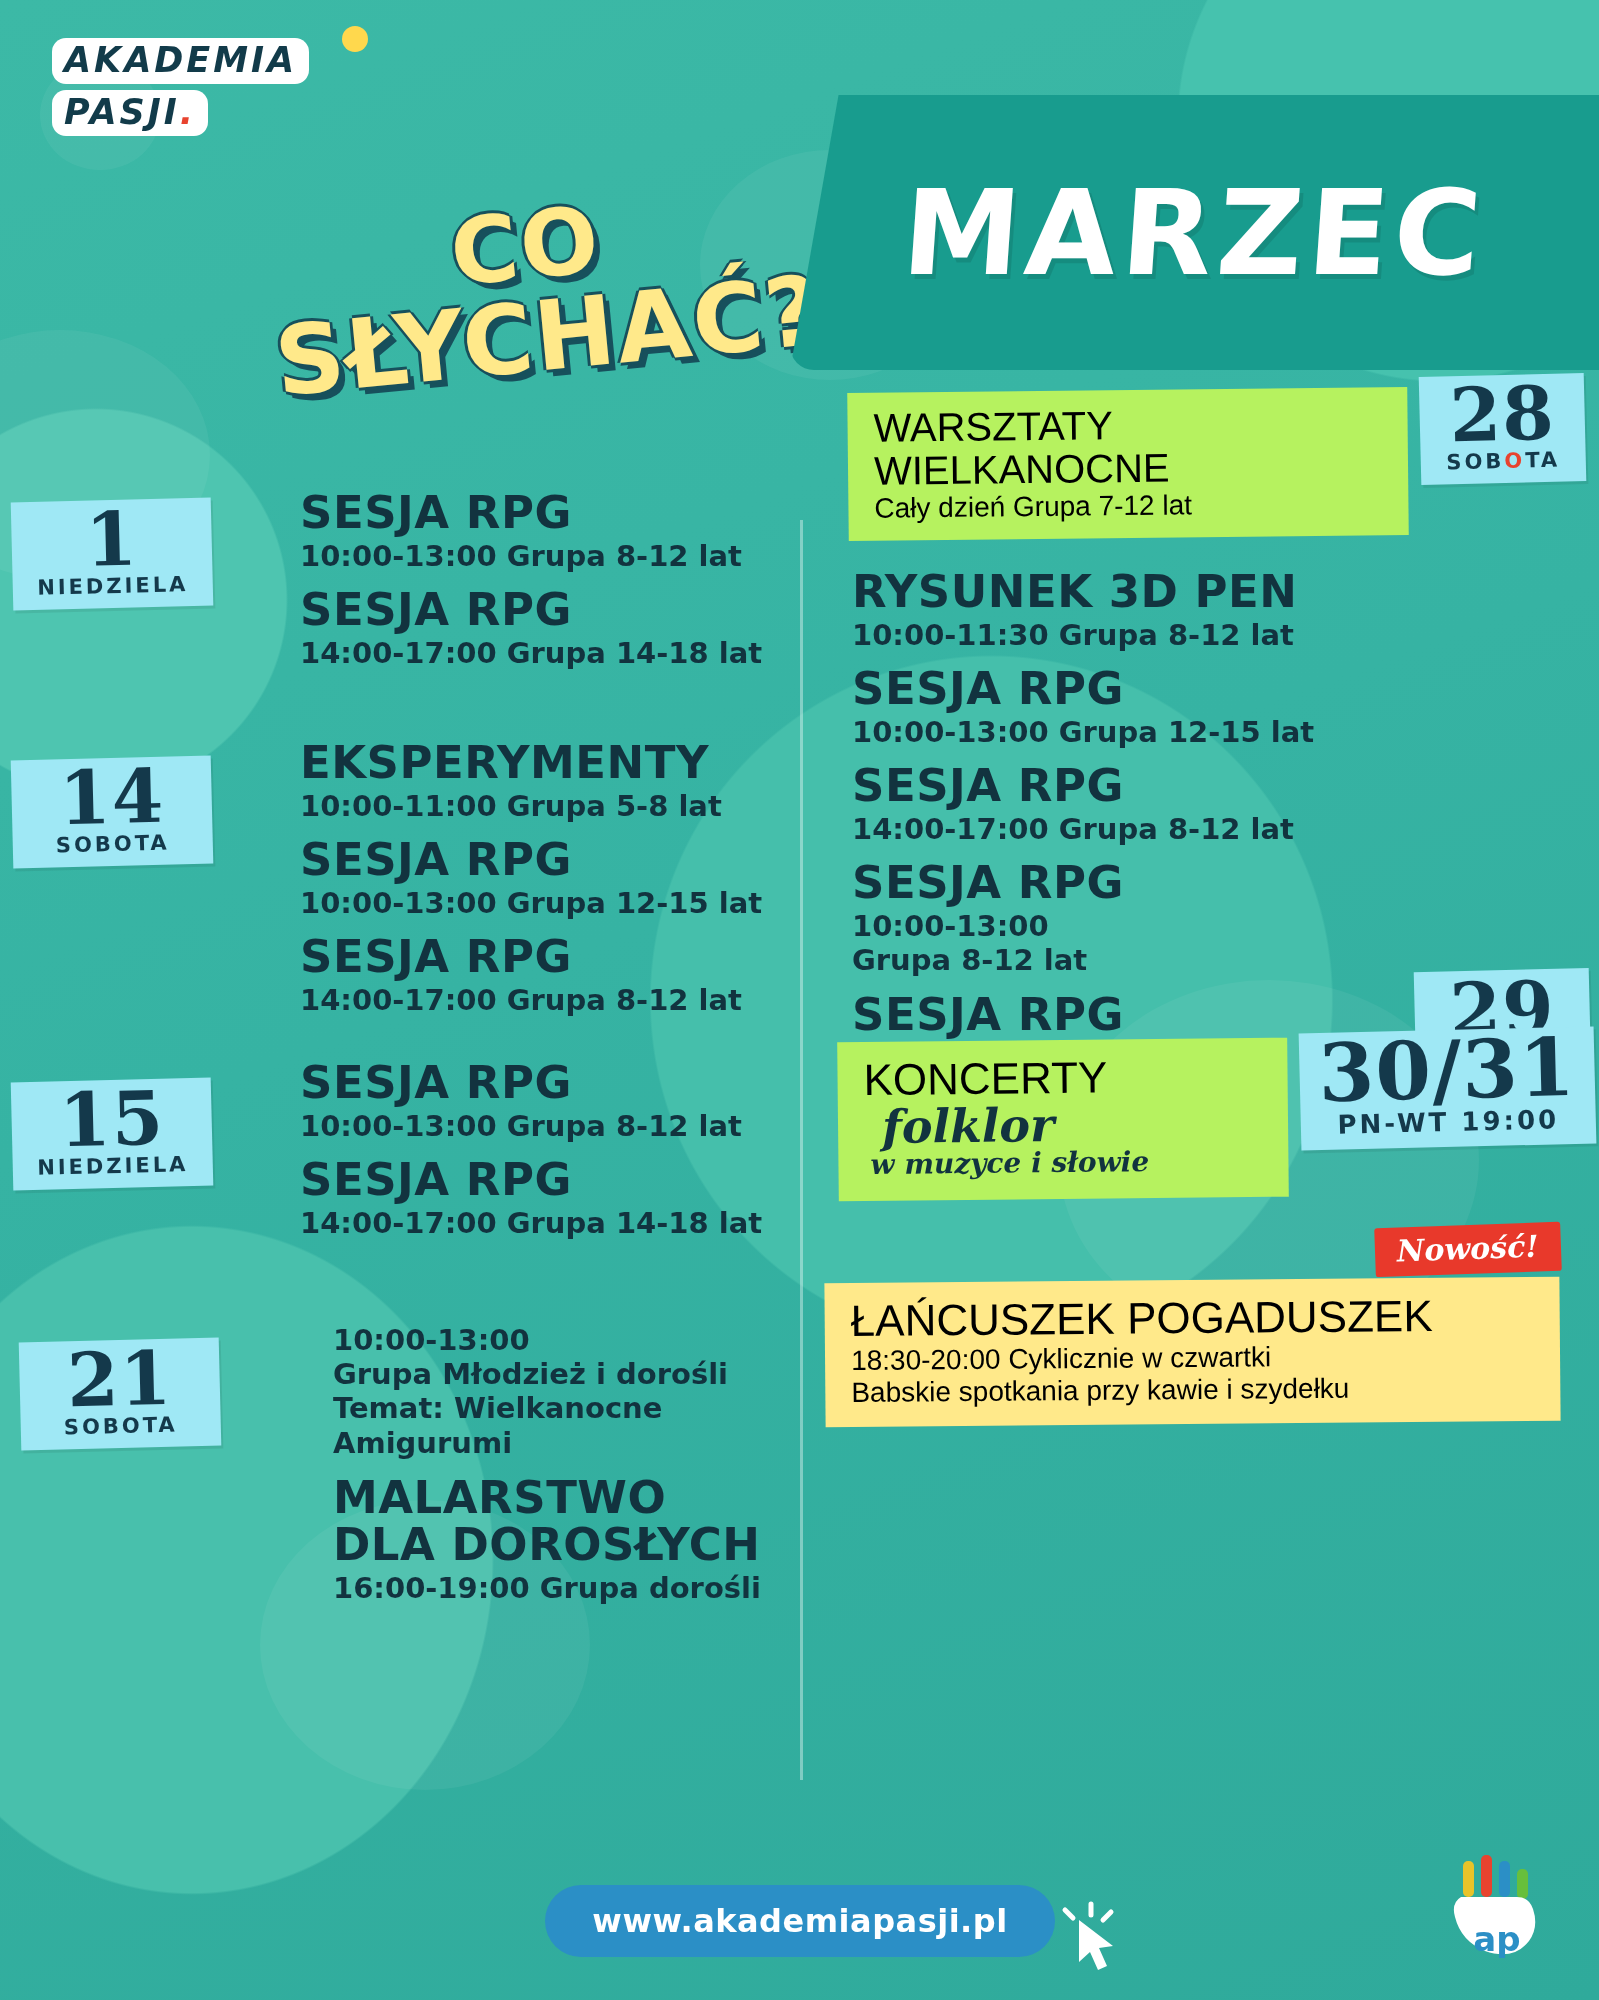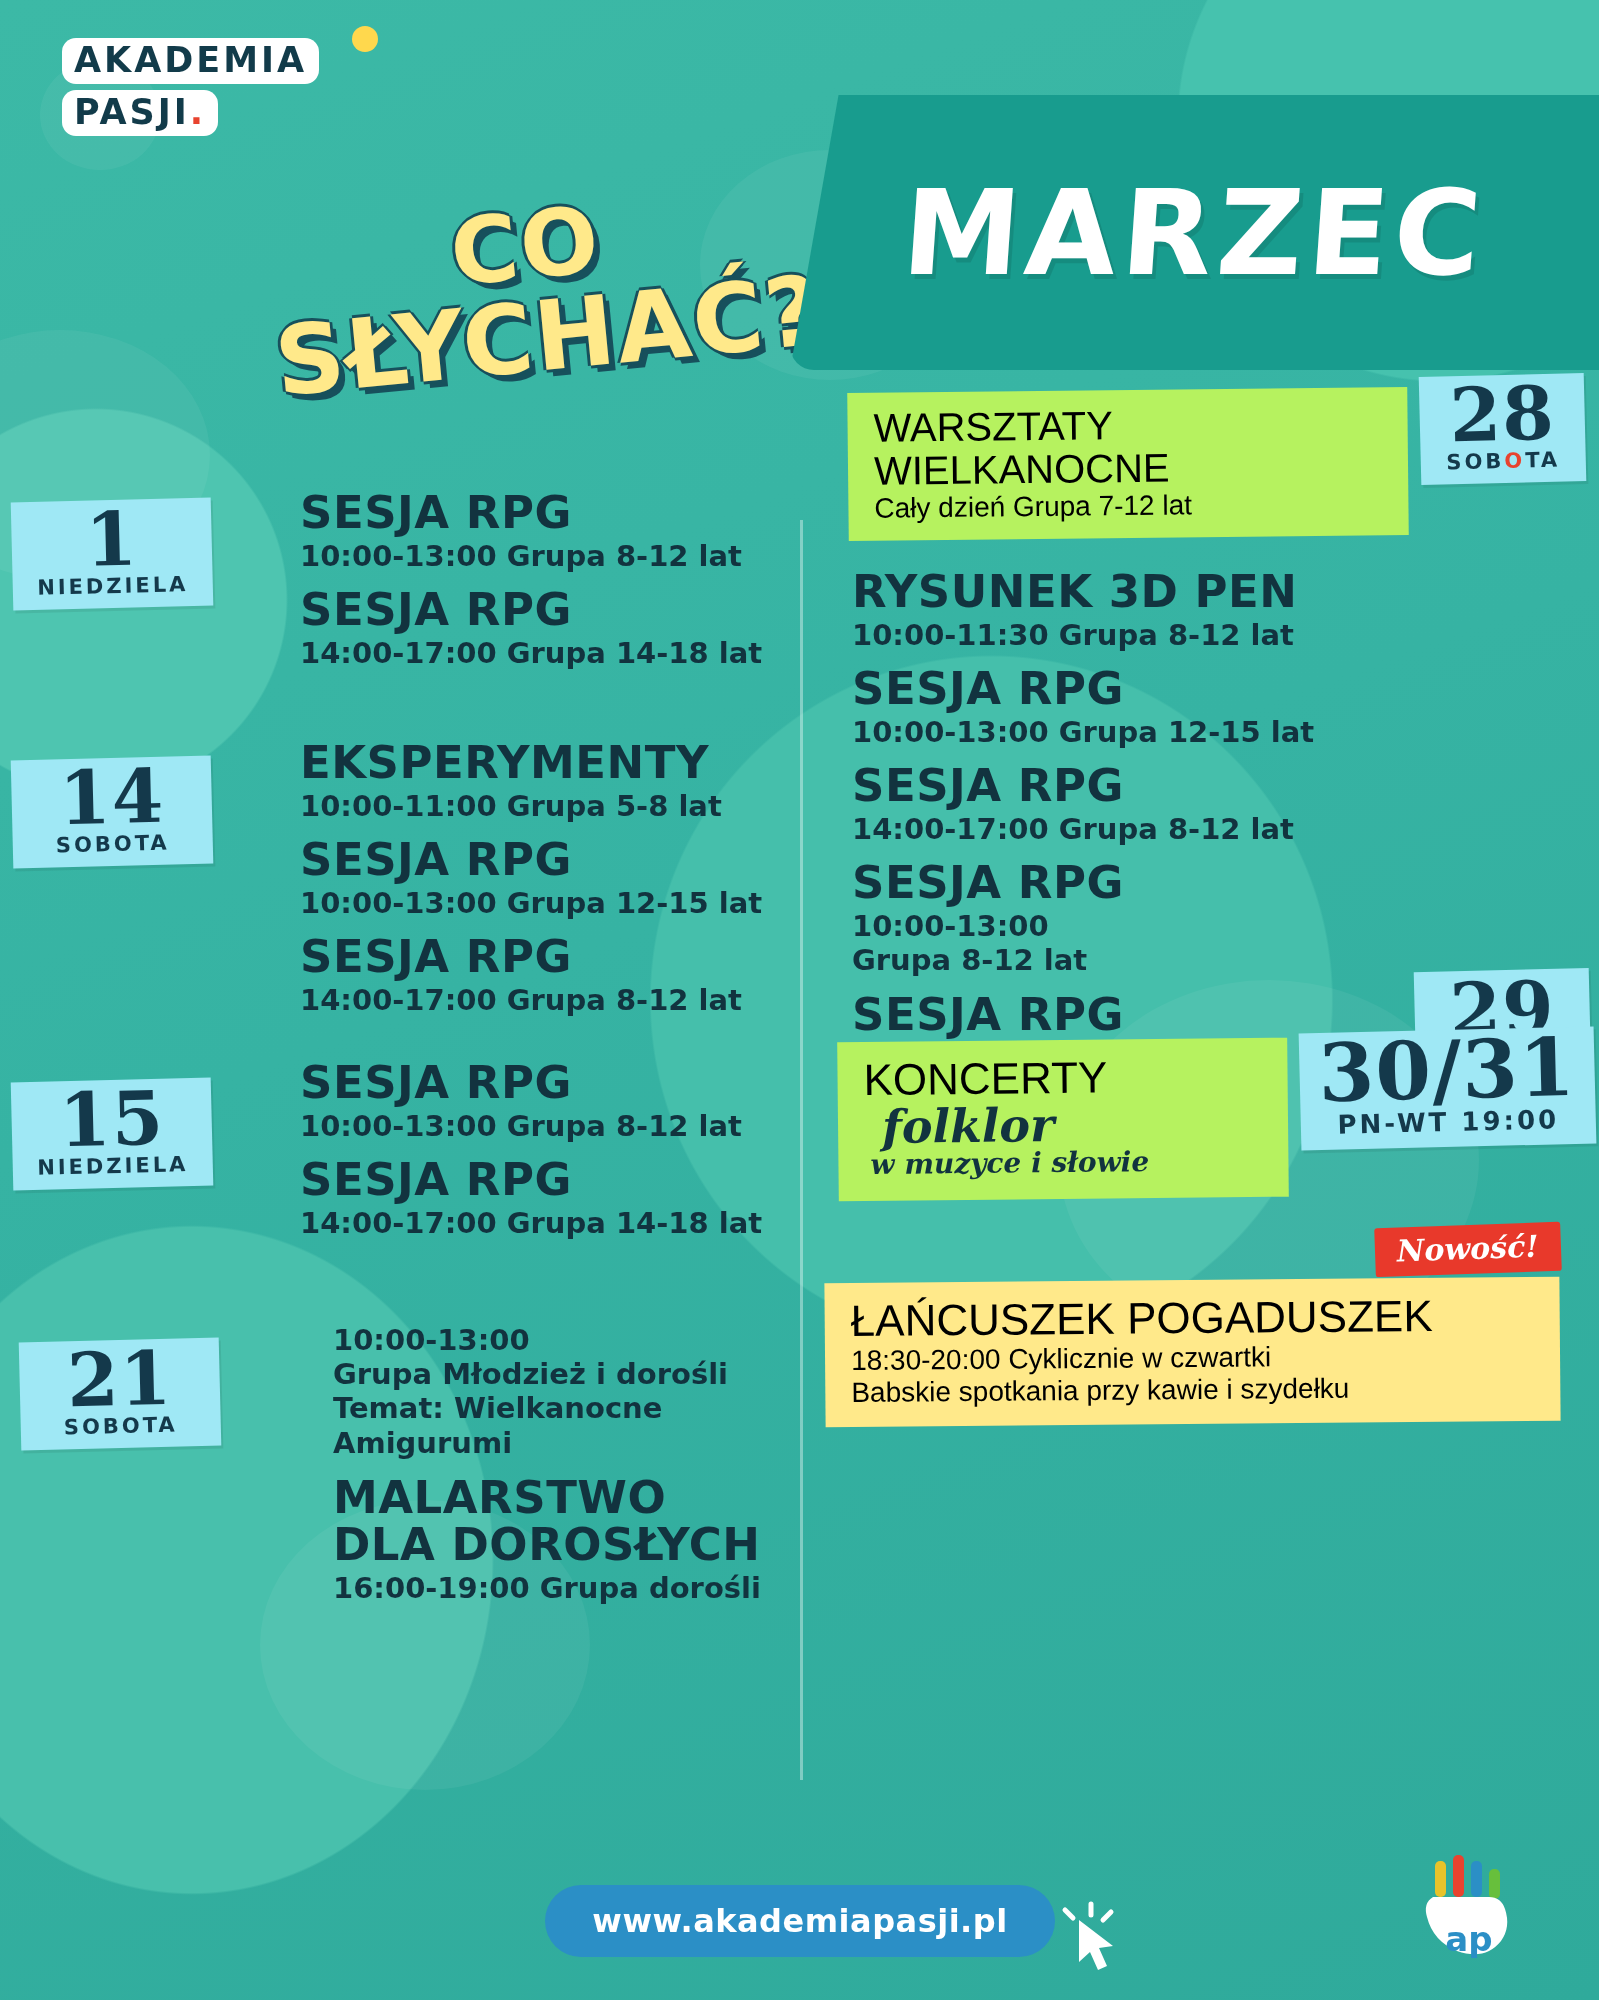--- a/index.html
+++ b/index.html
@@ -25,21 +25,21 @@
   
   .blob { position: absolute; background: rgba(255,255,255,0.055); border-radius: 50%; }
   .b1 { left: -90px; top: 330px; width: 300px; height: 250px; }
   .b2 { left: 40px; top: 60px; width: 120px; height: 110px; }
   .b3 { left: 260px; top: 1500px; width: 330px; height: 290px; }
   .b4 { right: 120px; top: 980px; width: 420px; height: 360px; }
   .b5 { left: 700px; top: 150px; width: 260px; height: 230px; }
 
   
   #logo {
-    position: absolute; left: 62px; top: 38px; width: 330px;
+    position: absolute; left: 52px; top: 38px; width: 330px; font-style: italic;
   }
   .logo-line {
     display: inline-block;
     background: #ffffff;
     color: #123b4a;
     font-weight: 800;
     letter-spacing: 3px;
     padding: 5px 12px 6px 12px;
     border-radius: 14px;
     font-size: 35px;
@@ -194,21 +194,21 @@
     display: flex; align-items: center; justify-content: center;
   }
   #footer-pill .url {
     font-family: "DejaVu Sans", sans-serif;
     font-weight: 700;
     font-size: 32px;
     color: #ffffff;
     letter-spacing: 0.5px;
   }
   #click-icon { position: absolute; left: 1045px; top: 1890px; }
-  #ap-logo { position: absolute; right: 64px; top: 1855px; width: 130px; height: 120px; }
+  #ap-logo { position: absolute; right: 36px; top: 1855px; width: 130px; height: 120px; }
 </style>
 </head>
 <body>
 
 <div id="poster">
 
   <div class="blob b1"></div>
   <div class="blob b2"></div>
   <div class="blob b3"></div>
   <div class="blob b4"></div>

